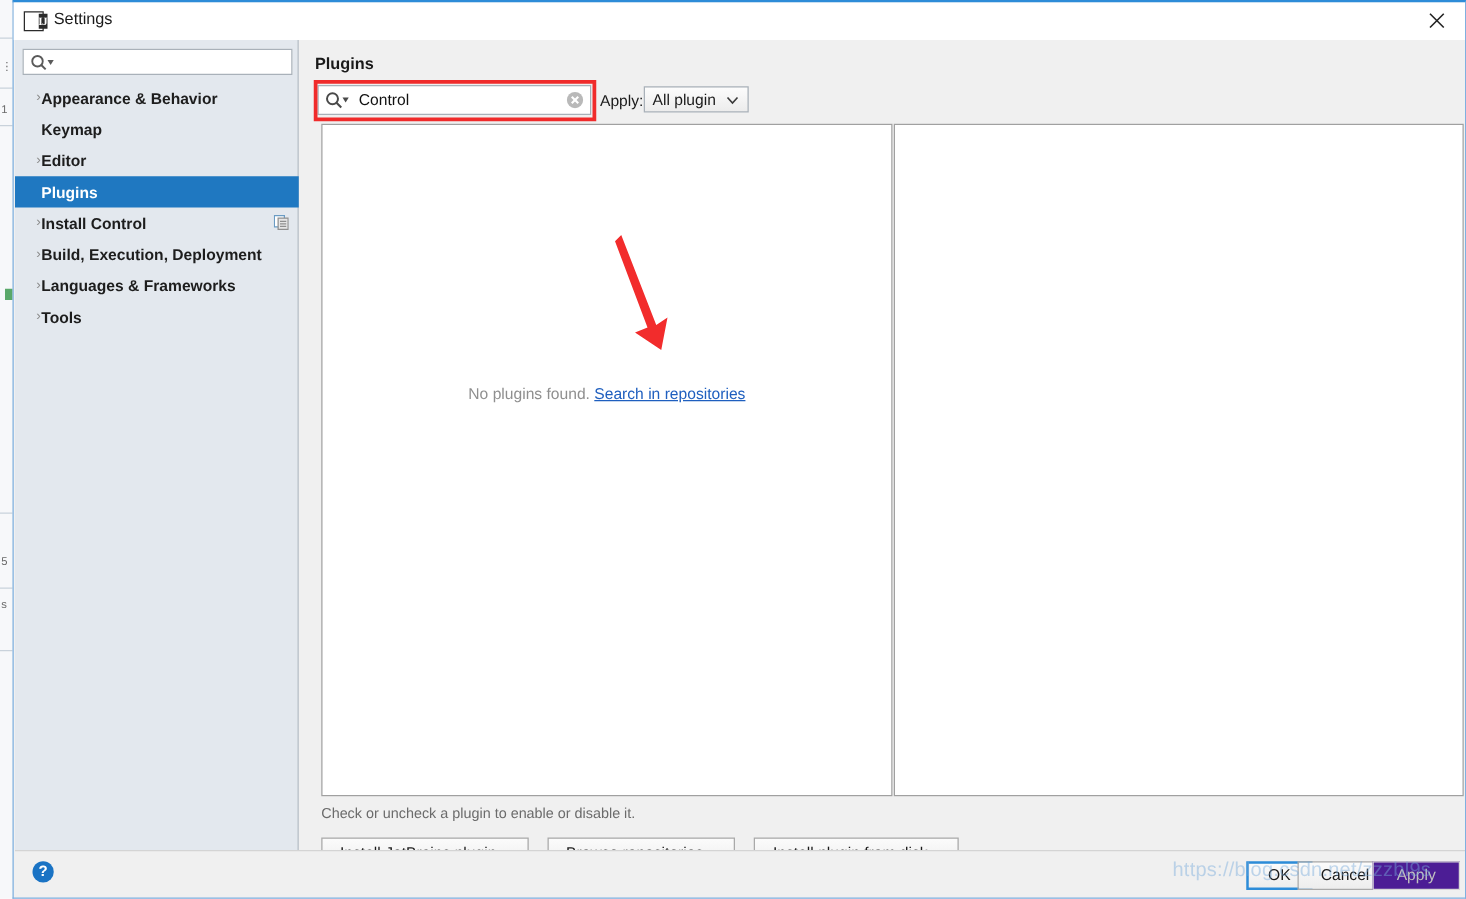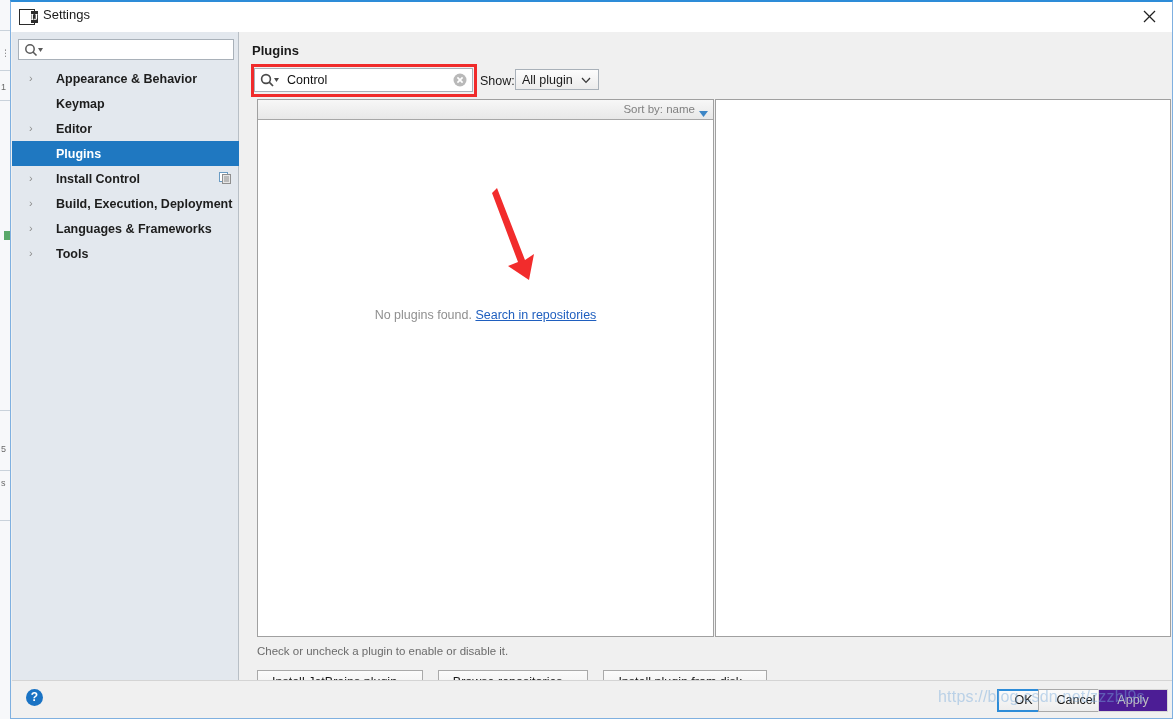--- a/index.html
+++ b/index.html
@@ -150,21 +150,21 @@
   .tree-arrow {
     position: absolute;
     left: 17px;
     width: 10px;
     font-size: 11px;
     color: #8c8c8c;
     font-weight: normal;
     line-height: 1;
   }
   .tree-label {
-    margin-left: 44px;
+    margin-left: 21px;
   }
   .tree-extra-icon {
     position: absolute;
     right: 8px;
     top: 6px;
     width: 12px; height: 12px;
   }
 
   
   .content {
@@ -506,39 +506,31 @@
       <span class="ps-clear">
         <svg width="14" height="14" viewBox="0 0 14 14">
           <circle cx="7" cy="7" r="6.5" fill="#b9b9b9"></circle>
           <line x1="4.4" y1="4.4" x2="9.6" y2="9.6" stroke="#ffffff" stroke-width="1.7"></line>
           <line x1="9.6" y1="4.4" x2="4.4" y2="9.6" stroke="#ffffff" stroke-width="1.7"></line>
         </svg>
       </span>
     </div>
     <div class="red-box"></div>
 
-    <div class="show-label">Show:</div>
+    <div class="show-label">Apply:</div>
     <div class="show-select">
       <span class="show-select-text">All plugin</span>
       <span class="show-select-arrow">
         <svg width="12" height="12" viewBox="0 0 12 12">
           <polyline points="2,4 6,8.4 10,4" fill="none" stroke="#3a3a3a" stroke-width="1.3"></polyline>
         </svg>
       </span>
     </div>
 
     <div class="list-panel">
-      <div class="list-header">
-        <span class="sort-by">Sort by: name</span>
-        <span class="sort-arrow">
-          <svg width="9" height="7" viewBox="0 0 9 7">
-            <polygon points="0,0 9,0 4.5,6" fill="#3d86c6"></polygon>
-          </svg>
-        </span>
-      </div>
       <div class="empty-msg">
         <span>No plugins found.</span>
         <span class="empty-link">Search in repositories</span>
       </div>
     </div>
 
     <div class="detail-panel"></div>
 
     <div class="hint-text">Check or uncheck a plugin to enable or disable it.</div>
 

